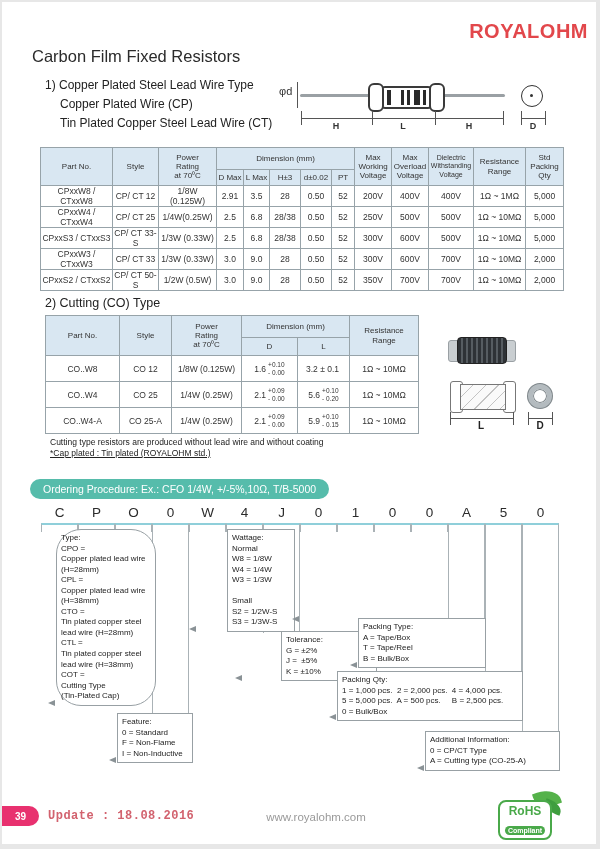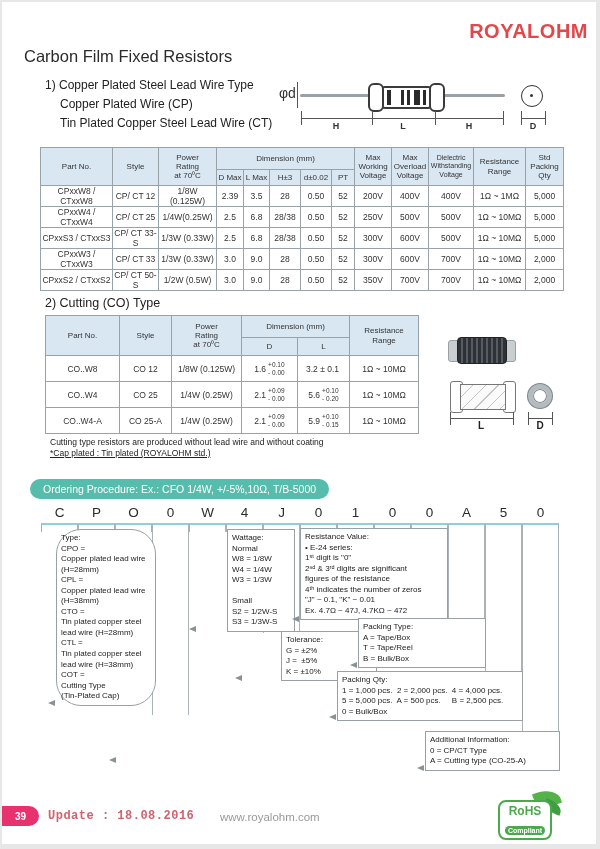--- a/index.html
+++ b/index.html
@@ -2,31 +2,31 @@
 <html><head>
 <meta charset="utf-8">
 <style>
   html,body{margin:0;padding:0;}
   body{width:600px;height:849px;background:#fff;font-family:"Liberation Sans",sans-serif;color:#333;}
   #page{position:relative;width:600px;height:849px;background:#fff;overflow:hidden;}
   .abs{position:absolute;}
   .edge{background:#e7e7e7;}
   
   #brand{top:20px;right:12px;font-size:20px;font-weight:bold;color:#e2474b;letter-spacing:.5px;}
-  #title{left:24px;top:47px;font-size:16.5px;color:#2b2b2b;}
+  #title{left:32px;top:47px;font-size:16.5px;color:#2b2b2b;}
   .sec-head{left:45px;font-size:12px;color:#222;}
   
   .wire{background:#9aa0a4;height:3px;border-radius:2px;}
   .rbody{border:2px solid #3a3a3a;background:#fff;border-radius:7px;}
   .rcap{border:2px solid #3a3a3a;background:#fff;border-radius:6px;}
   .band{position:absolute;top:2px;bottom:2px;background:#2a2a2a;}
   .dimline{background:#555;height:1px;}
   .tick{background:#555;width:1px;}
   .dimlab{font-size:9px;font-weight:bold;color:#333;width:20px;text-align:center;}
-  .phid{font-size:14px;color:#333;}
+  .phid{font-size:11px;color:#333;}
   .eye{border:1.5px solid #333;border-radius:50%;background:#fff;}
   .eyedot{background:#333;border-radius:50%;width:3px;height:3px;}
   
   table{border-collapse:collapse;table-layout:fixed;}
   th,td{border:1px solid #97a3a9;text-align:center;vertical-align:middle;padding:0 1px;}
   th{background:#d9e7f2;font-weight:normal;font-size:8px;color:#333;white-space:pre-line;line-height:1.15;}
   td{font-size:8.5px;color:#333;background:#fff;}
   #t1 td{height:20px;}
   .small-th{font-size:7px;}
   .dimcell{display:flex;align-items:center;justify-content:center;gap:2px;}
@@ -46,21 +46,21 @@
           font-size:10.5px;display:inline-flex;align-items:center;padding:0 13px;}
   .codechar{display:inline-block;width:37px;text-align:center;font-size:13.5px;color:#2b2b2b;}
   .combcell{position:absolute;border-left:1px solid #aab2b6;border-right:1px solid #aab2b6;border-top:2px solid #8fcfda;width:35px;}
   .obox{position:absolute;border:1px solid #98a0a4;background:#fff;font-size:8px;line-height:1.32;
         color:#222;padding:3px 4px;white-space:pre-wrap;}
   .arrowl{position:absolute;width:0;height:0;border-top:3.5px solid transparent;border-bottom:3.5px solid transparent;border-right:7px solid #8a9296;}
   
   #pagebadge{left:2px;top:806px;width:37px;height:20px;background:#e8316f;color:#fff;border-radius:0 10px 10px 0;
              display:flex;align-items:center;justify-content:center;font-size:10px;font-weight:bold;}
   #update{left:48px;top:809px;font-family:"Liberation Mono",monospace;font-size:12px;font-weight:bold;color:#d2626e;letter-spacing:.5px;}
-  #site{left:220px;top:811px;width:160px;text-align:left;font-size:11.5px;color:#9a9a9a;}
+  #site{left:236px;top:811px;width:160px;text-align:center;font-size:11.5px;color:#9a9a9a;}
   #rohs{left:498px;top:792px;width:62px;height:48px;padding-left:36px;}
   .rohsbox{position:absolute;left:0;top:8px;width:50px;height:36px;background:#fff;border:2px solid #4aa94a;border-radius:8px;text-align:center;}
   .rohs1{color:#4aa94a;font-weight:bold;font-size:12px;line-height:15px;margin-top:2px;}
   .rohs2{display:inline-block;background:#4aa94a;color:#fff;font-size:7px;font-weight:bold;border-radius:6px;padding:1px 3px;}
   .leaf{position:absolute;background:#55b24a;border-radius:0 80% 0 80%;}
 </style>
 </head>
 <body>
 
 <div id="page">
@@ -148,21 +148,21 @@
       <th>D Max</th>
       <th>L Max</th>
       <th>H±3</th>
       <th>d±0.02</th>
       <th>PT</th>
     </tr>
     <tr>
       <td>CPxxW8 / CTxxW8</td>
           <td>CP/ CT 12</td>
           <td>1/8W (0.125W)</td>
-          <td>2.39</td>
+          <td>2.91</td>
           <td>3.5</td>
           <td>28</td>
           <td>0.50</td>
           <td>52</td>
           <td>200V</td>
           <td>400V</td>
           <td>400V</td>
           <td>1Ω ~ 1MΩ</td>
           <td>5,000</td>
     </tr>
@@ -401,40 +401,36 @@
 (Tin-Plated Cap)</div>
   <div class="obox" style="left:197px;top:529px;width:58px;margin-left:30px;">Wattage:
 Normal
 W8 = 1/8W
 W4 = 1/4W
 W3 = 1/3W
 
 Small
 S2 = 1/2W-S
 S3 = 1/3W-S</div>
-  <div class="obox" style="left:300px;top:528px;width:138px;">Resistance Value:
-• E-24 series:
-1ˢᵗ digit is "0"
-2ⁿᵈ &amp; 3ʳᵈ digits are significant
-figures of the resistance
-4ᵗʰ indicates the number of zeros
-"J" ~ 0.1, "K" ~ 0.01
-Ex. 4.7Ω ~ 47J, 4.7KΩ ~ 472</div>
   <div class="obox" style="left:243px;top:631px;width:86px;margin-left:38px;">Tolerance:
 G = ±2%
 J =  ±5%
 K = ±10%</div>
   <div class="obox" style="left:358px;top:618px;width:118px;">Packing Type:
 A = Tape/Box
 T = Tape/Reel
 B = Bulk/Box</div>
   <div class="obox" style="left:337px;top:671px;width:176px;">Packing Qty:
 1 = 1,000 pcs.  2 = 2,000 pcs.  4 = 4,000 pcs.
 5 = 5,000 pcs.  A = 500 pcs.     B = 2,500 pcs.
 0 = Bulk/Box</div>
+  <div class="obox" style="left:117px;top:713px;width:66px;">Feature:
+0 = Standard
+F = Non-Flame
+I = Non-Inductive</div>
   <div class="obox" style="left:425px;top:731px;width:125px;">Additional Information:
 0 = CP/CT Type
 A = Cutting type (CO-25-A)</div>
 
   <div class="arrowl" style="left:48px;top:700px;"></div>
   <div class="arrowl" style="left:189px;top:626px;"></div>
   <div class="arrowl" style="left:292px;top:616px;"></div>
   <div class="arrowl" style="left:235px;top:675px;"></div>
   <div class="arrowl" style="left:350px;top:662px;"></div>
   <div class="arrowl" style="left:329px;top:714px;"></div>

